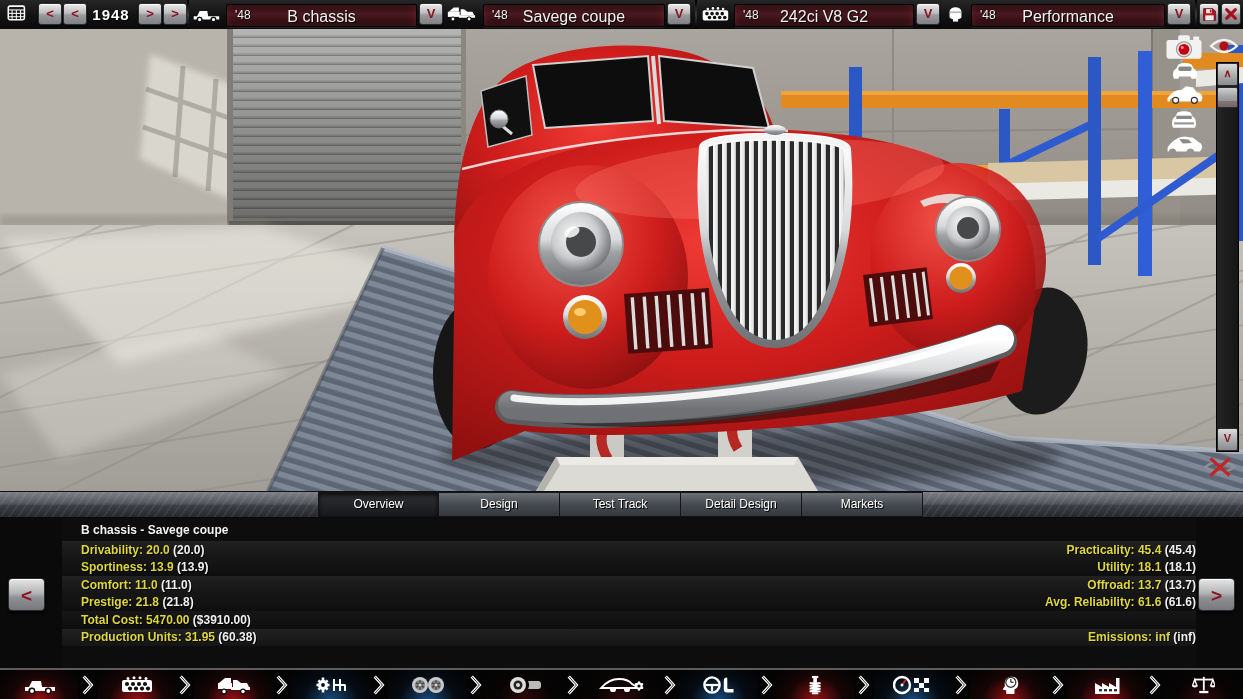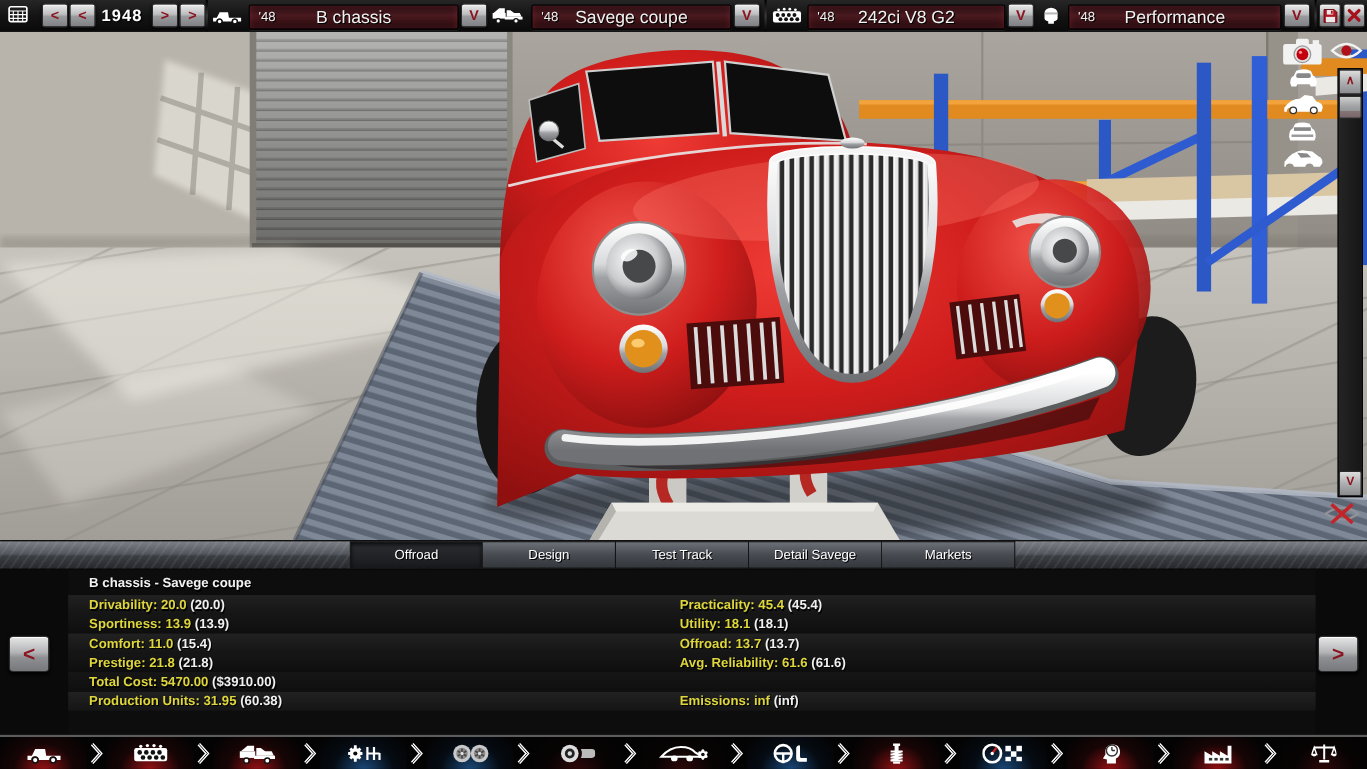--- a/index.html
+++ b/index.html
@@ -54,21 +54,21 @@
   #stats{position:absolute;left:0;top:518px;width:1243px;height:150px;background:#0a0a0a;}
   #stat-content{position:absolute;left:62px;right:47px;top:0;bottom:0;background:#0d0d0d;}
   #stat-title{position:absolute;left:19px;top:5px;font-size:12px;font-weight:bold;color:#f2f2f2;
               text-shadow:1px 1px 0 #000;}
   #stat-rows{position:absolute;left:0;right:0;top:23px;}
   .srow{display:flex;height:17.5px;align-items:center;}
   .srow.even{background:linear-gradient(180deg,#212121,#151515);}
   .srow.odd{background:linear-gradient(180deg,#161616,#0e0e0e);}
   .scell{white-space:nowrap;font-size:12px;font-weight:bold;text-shadow:1px 1px 0 #000;}
   .scell.l{width:540px;padding-left:19px;box-sizing:border-box;}
-  .scell.r{flex:1;padding-left:16px;}
+  .scell.r{flex:1;padding-left:16px;text-align:right;}
   .sy{color:var(--stat-yellow,#ded63c);}
   .sw{color:#f0f0f0;font-weight:bold;}
   .side-btn{position:absolute;top:60px;width:37px;height:33px;border:1px solid #2c2c2c;border-radius:4px;
         background:linear-gradient(180deg,#e6e6e6,#b4b5b7 45%,#8f9093 60%,#76787b);
         box-shadow:inset 0 1px 0 #fff,0 2px 3px rgba(0,0,0,.8);
         color:var(--accent-red,#8c1420);font-weight:bold;font-size:19px;line-height:31px;text-align:center;cursor:pointer;}
   
   #botbar{position:absolute;left:0;top:668px;width:1243px;height:31px;border-top:2px solid #5c5c5c;
           box-sizing:border-box;background:#030303;display:flex;align-items:stretch;}
   .bitem{flex:1;display:flex;align-items:center;justify-content:center;cursor:pointer;}
@@ -430,44 +430,44 @@
             <circle cx="17" cy="12" r="4" fill="#6f7276"></circle>
             <g stroke="#c3242a" stroke-width="3">
               <line x1="8" y1="4" x2="26" y2="20"></line>
               <line x1="26" y1="4" x2="8" y2="20"></line>
             </g>
           </svg></span></div>
   </div>
 
   <div id="tabbar">
     <div id="tabs">
-        <div class="tab active">Offroad</div>
+        <div class="tab active">Overview</div>
         <div class="tab">Design</div>
         <div class="tab">Test Track</div>
-        <div class="tab">Detail Savege</div>
+        <div class="tab">Detail Design</div>
         <div class="tab">Markets</div>
       </div>
   </div>
 
   <div id="stats">
     <button class="side-btn" style="left:8px">&lt;</button>
     <button class="side-btn" style="right:8px">&gt;</button>
     <div id="stat-content">
       <div id="stat-title">B chassis - Savege coupe</div>
       <div id="stat-rows">
           <div class="srow even">
             <div class="scell l"><span class="sy">Drivability: 20.0</span><span class="sw"> (20.0)</span></div>
             <div class="scell r"><span class="sy">Practicality: 45.4</span><span class="sw"> (45.4)</span></div>
           </div>
           <div class="srow odd">
             <div class="scell l"><span class="sy">Sportiness: 13.9</span><span class="sw"> (13.9)</span></div>
             <div class="scell r"><span class="sy">Utility: 18.1</span><span class="sw"> (18.1)</span></div>
           </div>
           <div class="srow even">
-            <div class="scell l"><span class="sy">Comfort: 11.0</span><span class="sw"> (15.4)</span></div>
+            <div class="scell l"><span class="sy">Comfort: 11.0</span><span class="sw"> (11.0)</span></div>
             <div class="scell r"><span class="sy">Offroad: 13.7</span><span class="sw"> (13.7)</span></div>
           </div>
           <div class="srow odd">
             <div class="scell l"><span class="sy">Prestige: 21.8</span><span class="sw"> (21.8)</span></div>
             <div class="scell r"><span class="sy">Avg. Reliability: 61.6</span><span class="sw"> (61.6)</span></div>
           </div>
           <div class="srow odd">
             <div class="scell l"><span class="sy">Total Cost: 5470.00</span><span class="sw"> ($3910.00)</span></div>
           </div>
           <div class="srow even">

